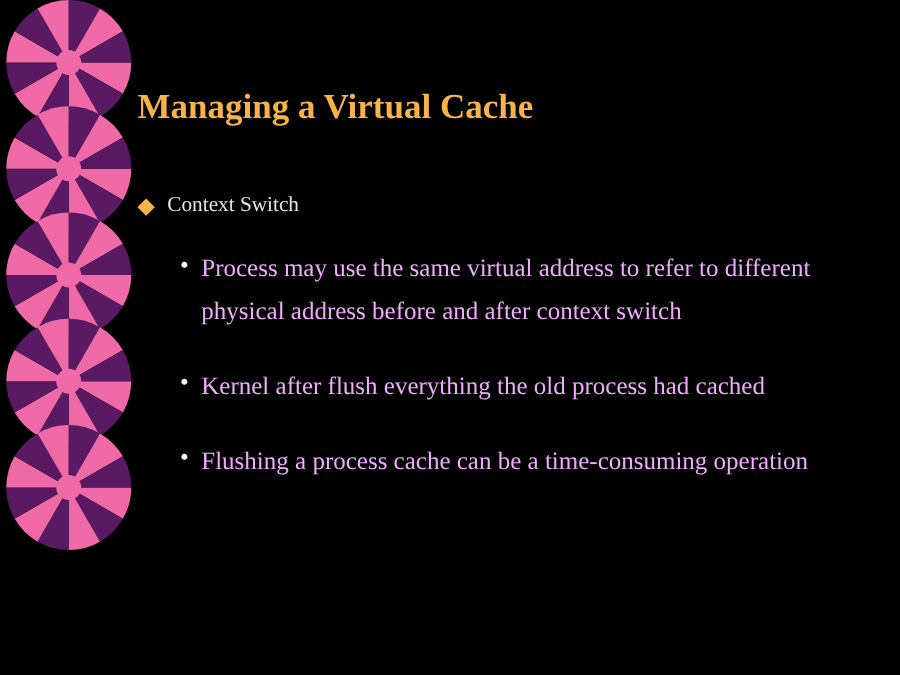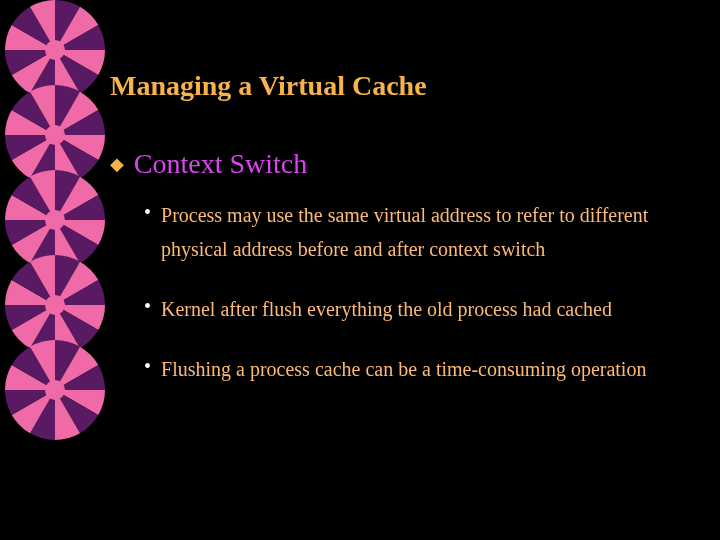--- a/index.html
+++ b/index.html
@@ -35,39 +35,39 @@
     align-items: flex-start;
     gap: 10px;
     margin-bottom: 20px;
   }
   .level1 .bullet {
     color: #f7b24a;
     font-size: 18px;
     line-height: 28px;
   }
   .level1 .text {
-    font-size: 28px;
-    color: #d946ef;
+    font-size: 17px;
+    color: #e5e5e5;
     line-height: 28px;
   }
 
   .level2 {
     display: flex;
     align-items: flex-start;
     gap: 10px;
     margin: 14px 0 26px 34px;
   }
   .level2 .dot {
     font-size: 20px;
     color: #fff;
     line-height: 28px;
   }
   .level2 .text {
     font-size: 20px;
-    color: #fdba74;
+    color: #f0abfc;
     line-height: 34px;
   }
 </style>
 </head>
 <body>
 
 <svg class="decoration" viewBox="0 0 120 540" preserveAspectRatio="xMinYMin meet">
   <defs>
     <g id="sunburst">
 

